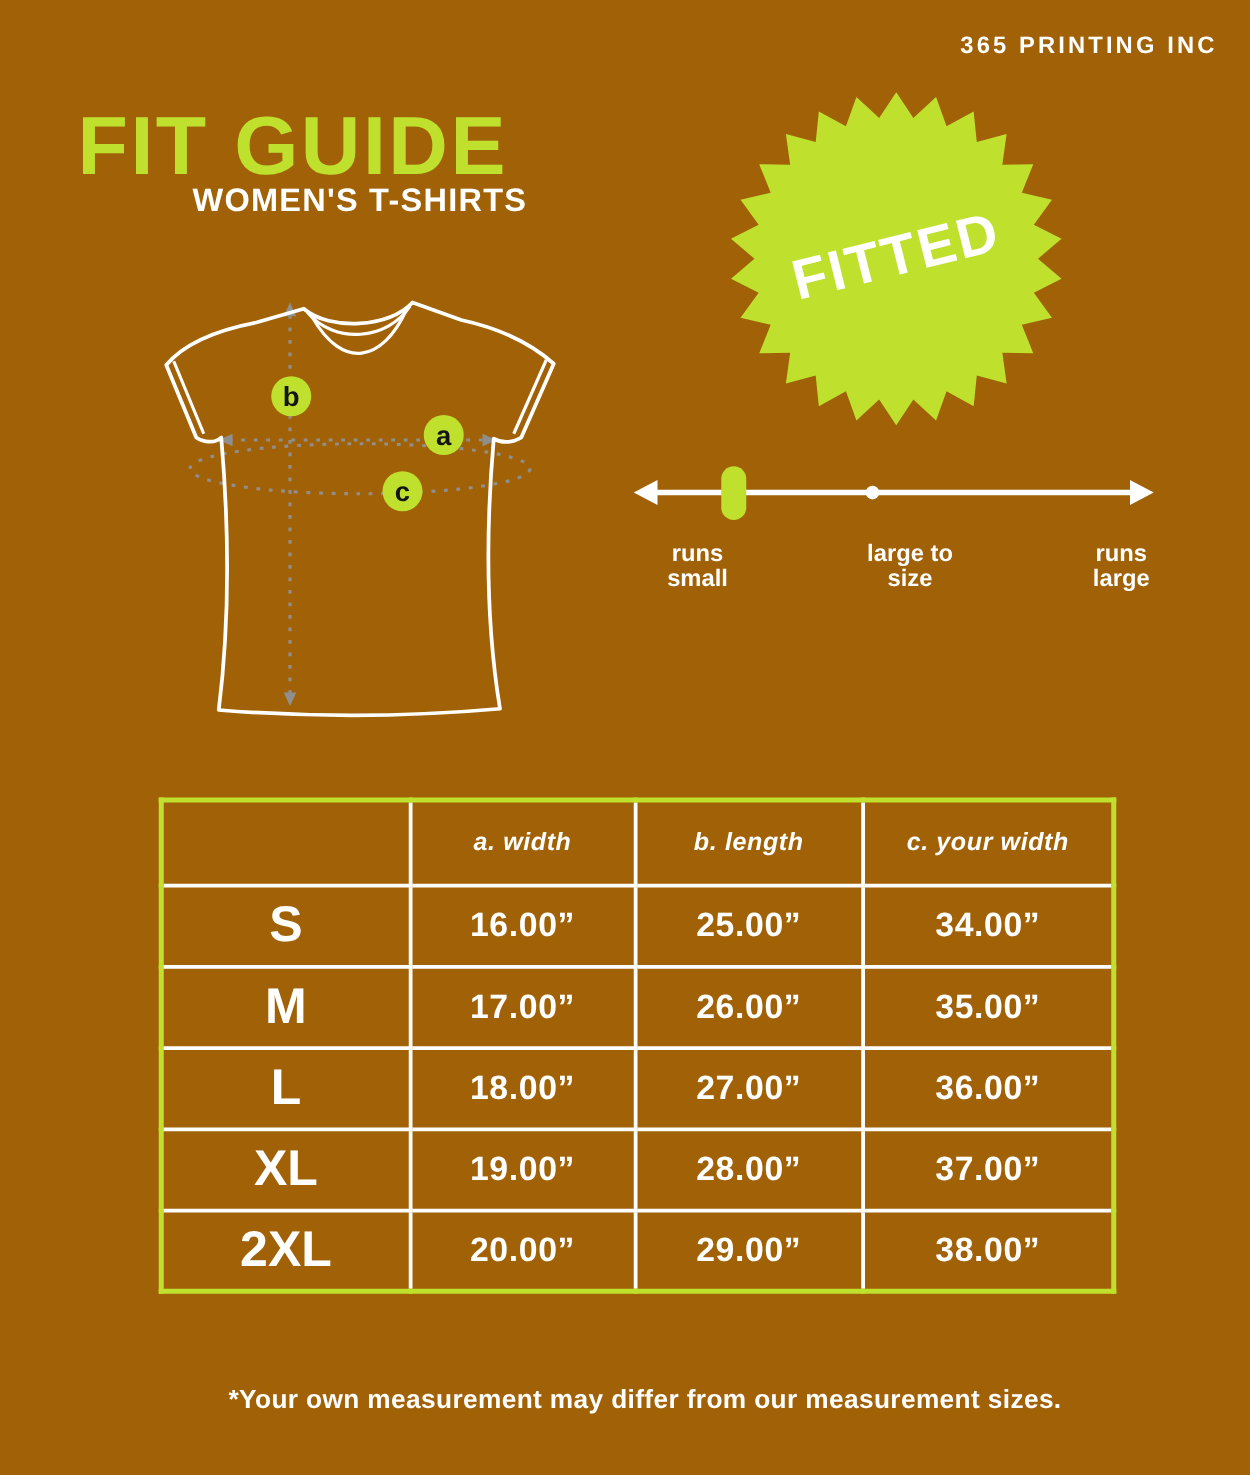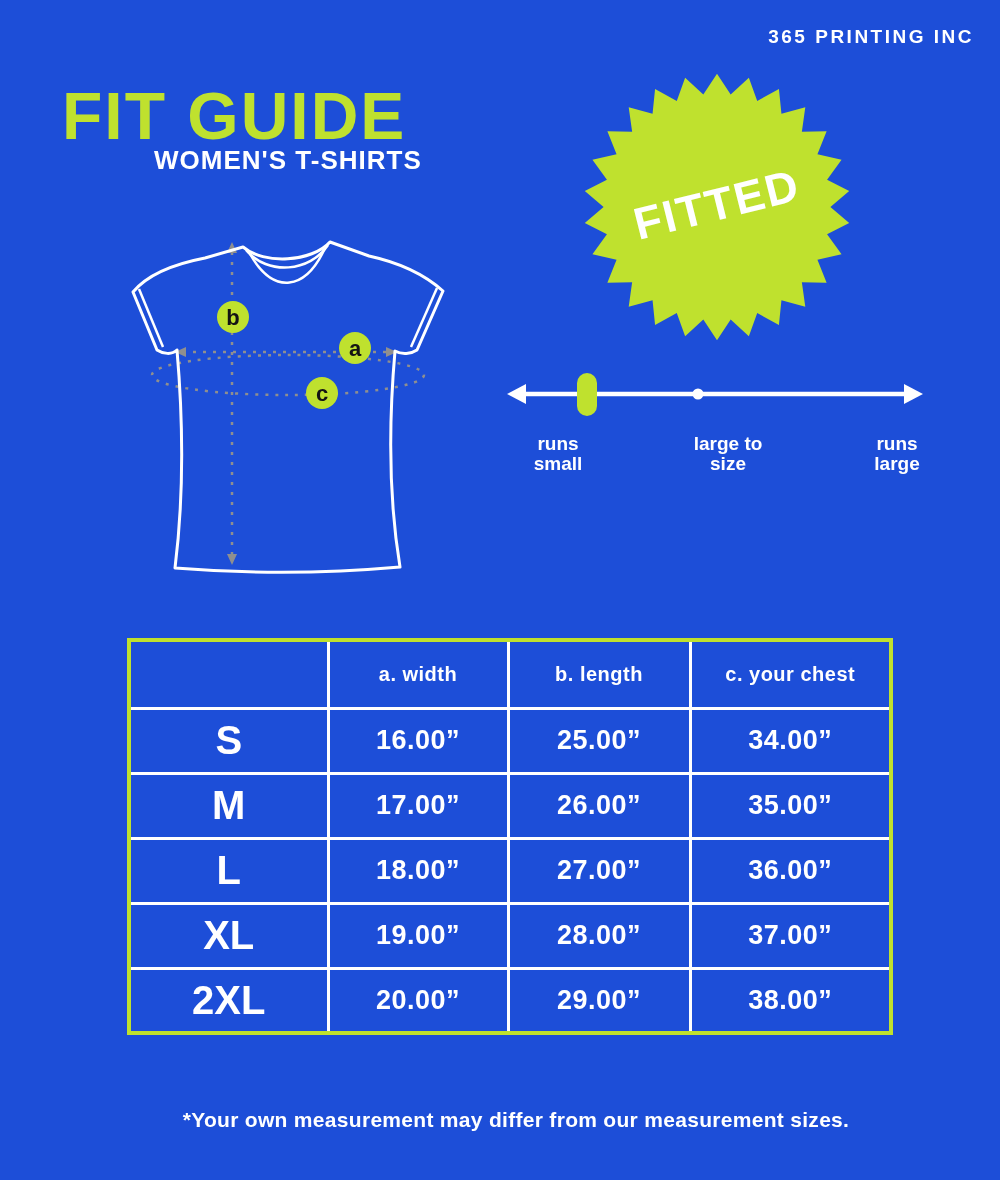--- a/index.html
+++ b/index.html
@@ -1,18 +1,18 @@
 <!DOCTYPE html>
 <html><head>
 <meta charset="utf-8">
 <style>
   html,body { margin:0; padding:0; background:#0f0f0e; }
   .canvas {
     position:relative; width:1000px; height:1180px; overflow:hidden;
-    background:#1d4ed8; color:#ffffff;
+    background:#a16207; color:#ffffff;
     font-family:"Liberation Sans","DejaVu Sans",sans-serif;
   }
   .brand {
     position:absolute; top:26px; right:26px;
     font-size:19px; font-weight:bold; letter-spacing:2.5px; color:#fff;
   }
   .title {
     position:absolute; left:62px; top:50px;
     font-size:66px; font-weight:bold; letter-spacing:2px; color:#bfe12e;margin-top:28px;
   }
@@ -45,21 +45,21 @@
     position:absolute; left:127px; top:638px; width:762px;
     border-collapse:collapse; table-layout:fixed;
     border:4px solid #bfe12e;
   }
   .size-table td, .size-table th {
     border:3px solid #ffffff; text-align:center; vertical-align:middle;
     color:#fff; padding:0; overflow:hidden;
   }
   .size-table thead tr { height:68px; }
   .size-table tbody tr { height:65px; }
-  .size-table th { font-size:20px; font-weight:bold; letter-spacing:0.5px; }
+  .size-table th { font-size:20px; font-weight:bold; letter-spacing:0.5px;font-style:italic; }
   .size-table td.size-cell { font-size:40px; font-weight:bold; }
   .size-table td.val-cell { font-size:27px; font-weight:bold; letter-spacing:0.5px; }
   .size-table col.c0 { width:199px; }
   .size-table col.c1 { width:180px; }
   .size-table col.c2 { width:182px; }
   .size-table col.c3 { width:201px; }
 
   .footnote {
     position:absolute; left:0; top:1108px; width:100%;
     text-align:center; font-size:21px; font-weight:bold; letter-spacing:0.3px; color:#fff;padding-left:16px;
@@ -146,21 +146,21 @@
         <col class="c0">
         <col class="c1">
         <col class="c2">
         <col class="c3">
       </colgroup>
     <thead>
       <tr>
         <th></th>
         <th>a. width</th>
         <th>b. length</th>
-        <th>c. your chest</th>
+        <th>c. your width</th>
       </tr>
     </thead>
     <tbody>
       <tr>
         <td class="size-cell">S</td>
         <td class="val-cell">16.00”</td>
         <td class="val-cell">25.00”</td>
         <td class="val-cell">34.00”</td>
       </tr>
       <tr>

